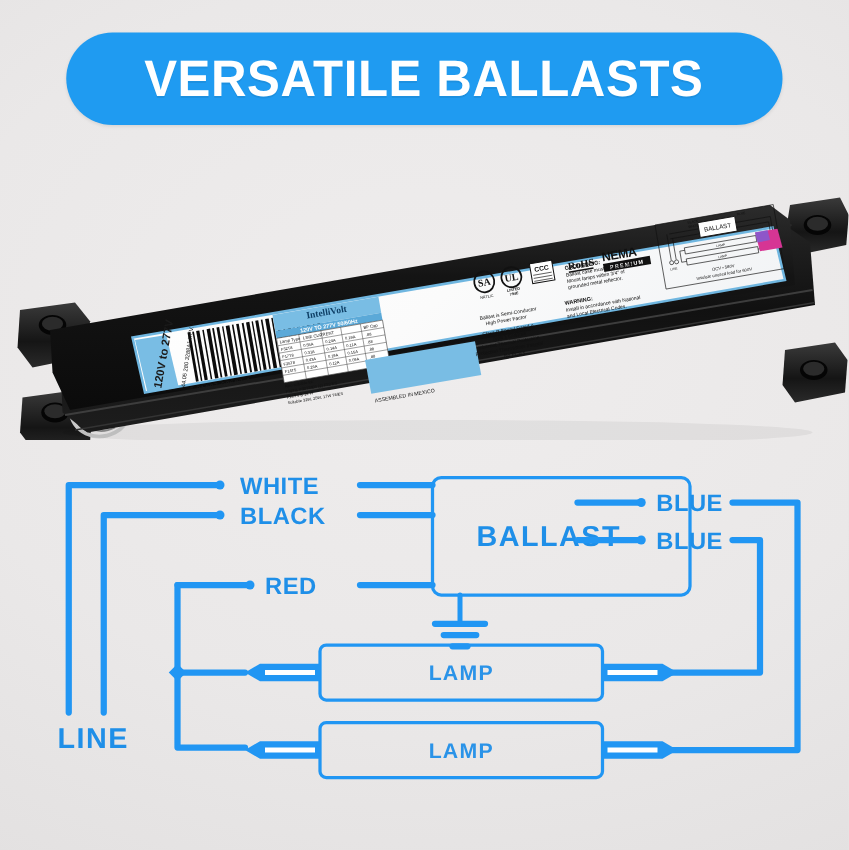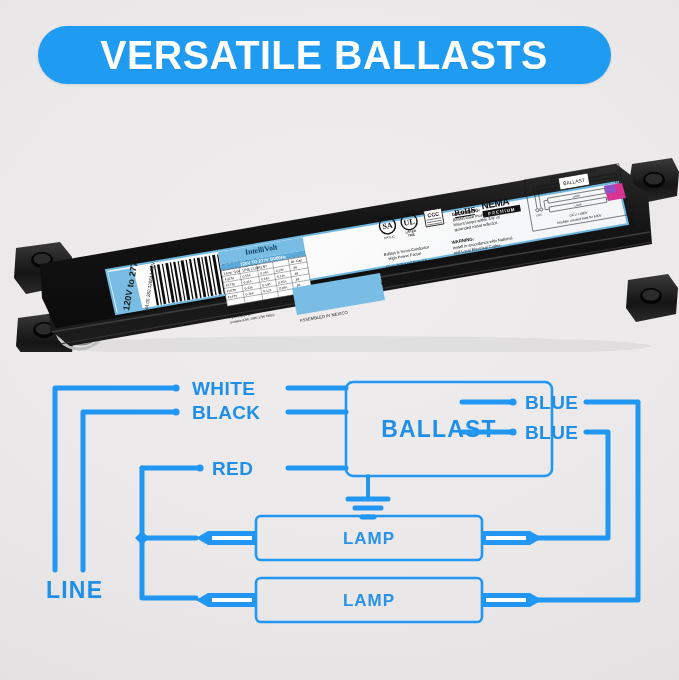--- a/index.html
+++ b/index.html
@@ -10,21 +10,21 @@
     position:relative;
   }
   #stage{
     position:absolute;inset:0;
     background:
       radial-gradient(130% 95% at 50% 40%, #efeded 0%, #eae8e8 45%, #e3e1e1 75%, #dedcdc 100%);
   }
 
   
   .header-pill{
-    position:absolute;left:38px;top:26px;width:573px;height:58px;
+    position:absolute;left:53px;top:26px;width:573px;height:74px;
     background:#1f9bf1;
     border-radius:37px;
     box-shadow:0 1px 3px rgba(0,0,0,.10);
     display:flex;align-items:center;justify-content:center;
   }
   .header-title{
     color:#ffffff;
     font-size:41px;
     font-weight:bold;
     letter-spacing:.5px;

